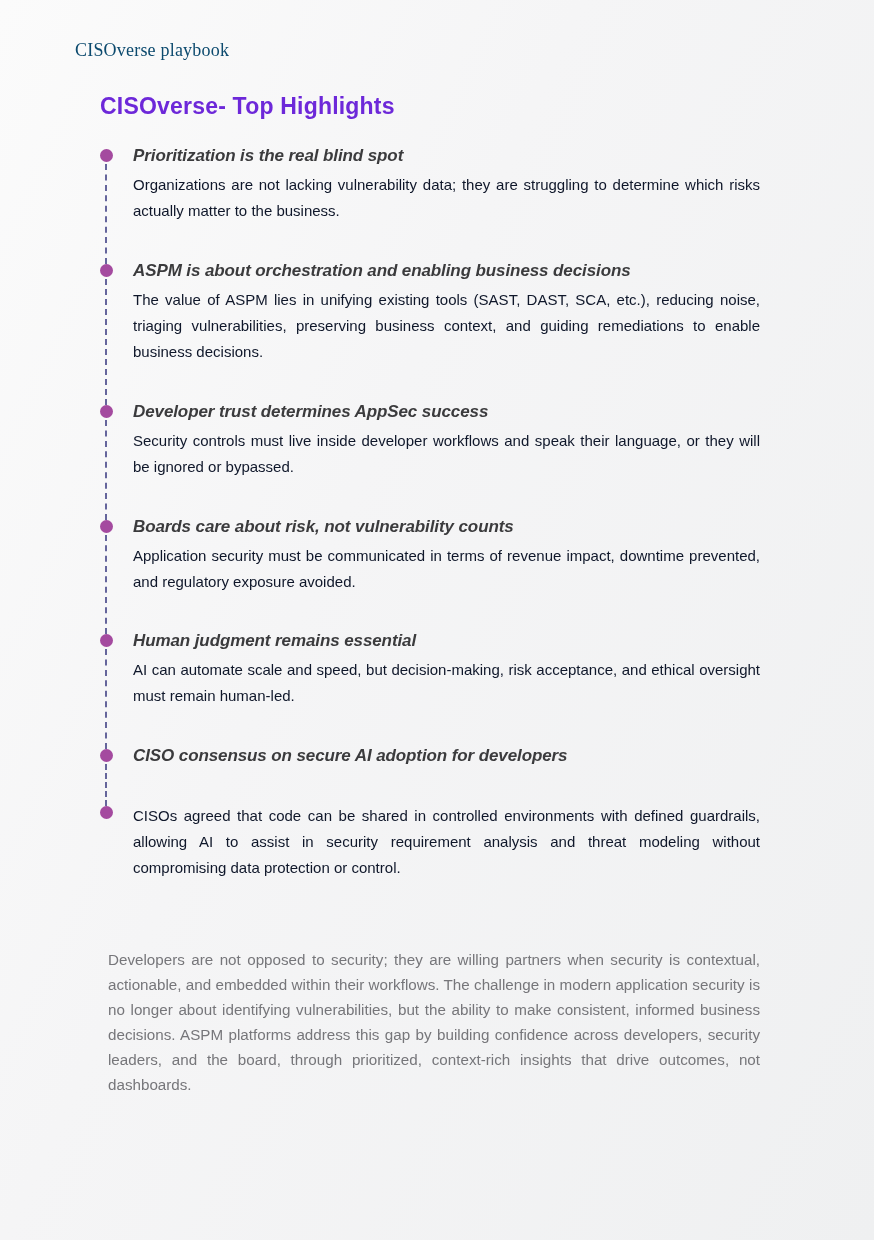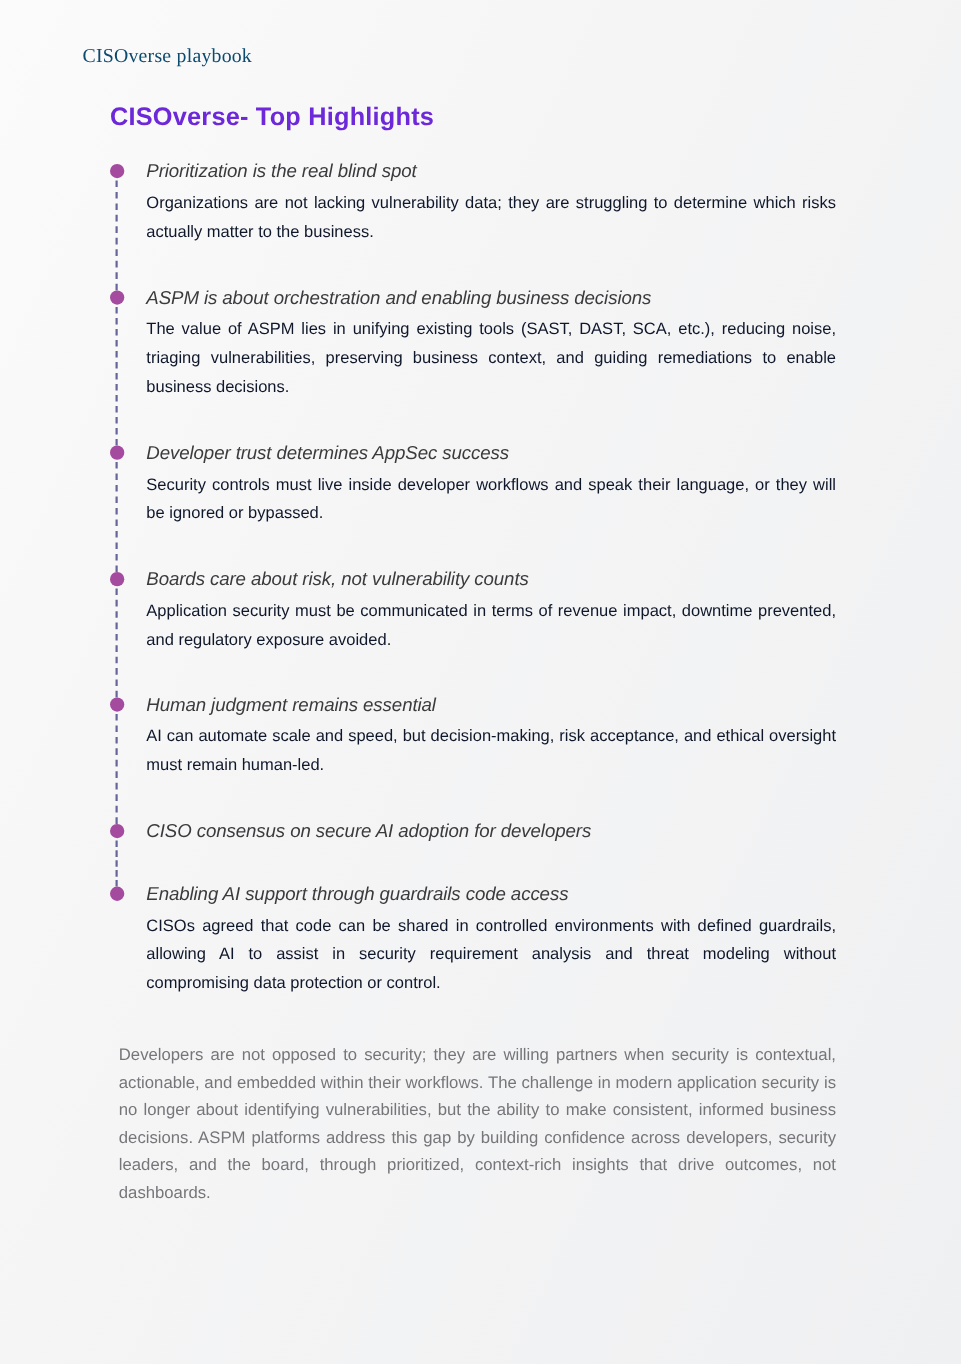--- a/index.html
+++ b/index.html
@@ -49,21 +49,21 @@
   .timeline li:not(:last-child)::after {
     content: "";
     position: absolute;
     left: 5px; top: 18px;
     height: calc(100% + 22px);
     border-left: 2px dashed #4C4C8C;
     opacity: 0.85;
   }
   .hl-heading {
     font-size: 17px;
-    font-weight: normal;
+    font-weight: bold;
     font-style: italic;
     color: #3B3B3D;
     letter-spacing: -0.1px;
   }
   .hl-body {
     margin-top: 6px;
     font-size: 15px;
     line-height: 1.73;
     color: #0f172a;
     text-align: justify;
@@ -103,18 +103,17 @@
     <div class="hl-body">Application security must be communicated in terms of revenue impact, downtime prevented, and regulatory exposure avoided.</div>
   </li>
   <li>
     <div class="hl-heading">Human judgment remains essential</div>
     <div class="hl-body">AI can automate scale and speed, but decision-making, risk acceptance, and ethical oversight must remain human-led.</div>
   </li>
   <li>
     <div class="hl-heading">CISO consensus on secure AI adoption for developers</div>
   </li>
   <li>
-    <div class="hl-heading">Enabling AI support through guardrails code access</div>
     <div class="hl-body">CISOs agreed that code can be shared in controlled environments with defined guardrails, allowing AI to assist in security requirement analysis and threat modeling without compromising data protection or control.</div>
   </li>
 </ul>
 
 <p class="closing">Developers are not opposed to security; they are willing partners when security is contextual, actionable, and embedded within their workflows. The challenge in modern application security is no longer about identifying vulnerabilities, but the ability to make consistent, informed business decisions. ASPM platforms address this gap by building confidence across developers, security leaders, and the board, through prioritized, context-rich insights that drive outcomes, not dashboards.</p>
 
 </body></html>

